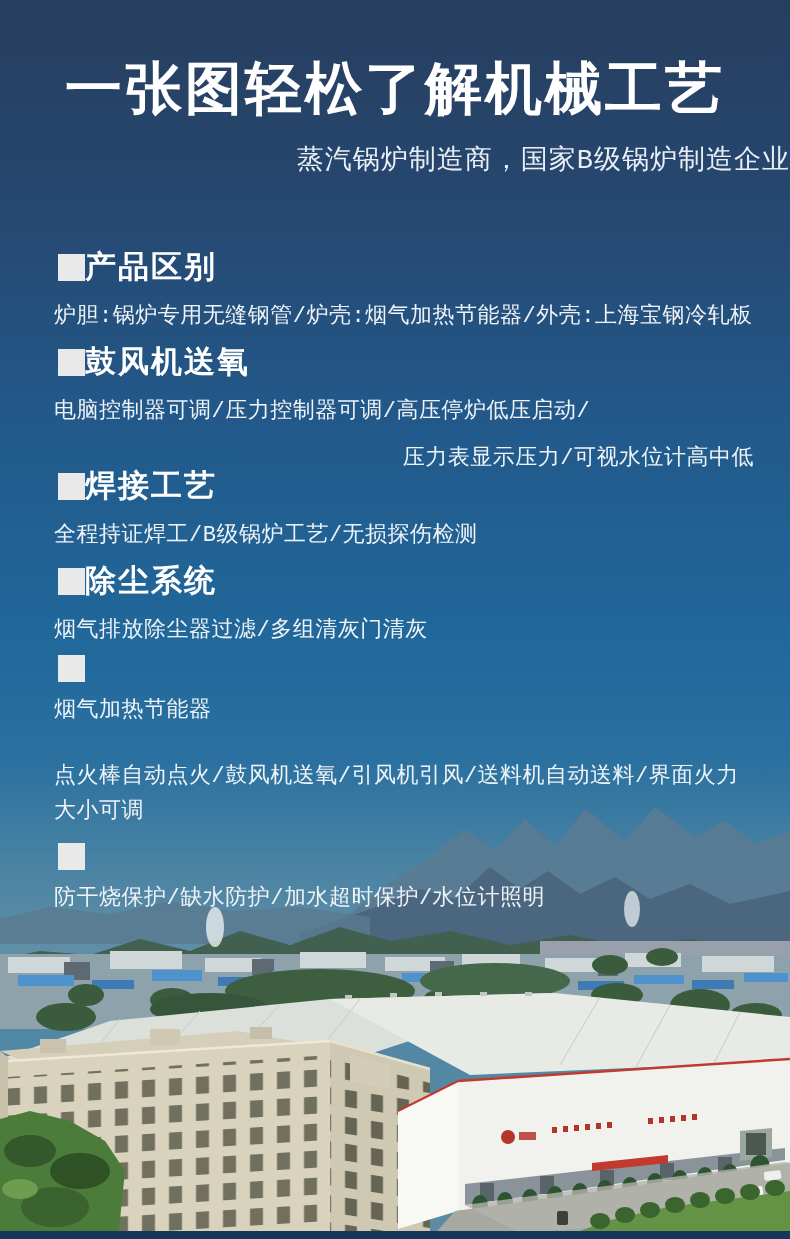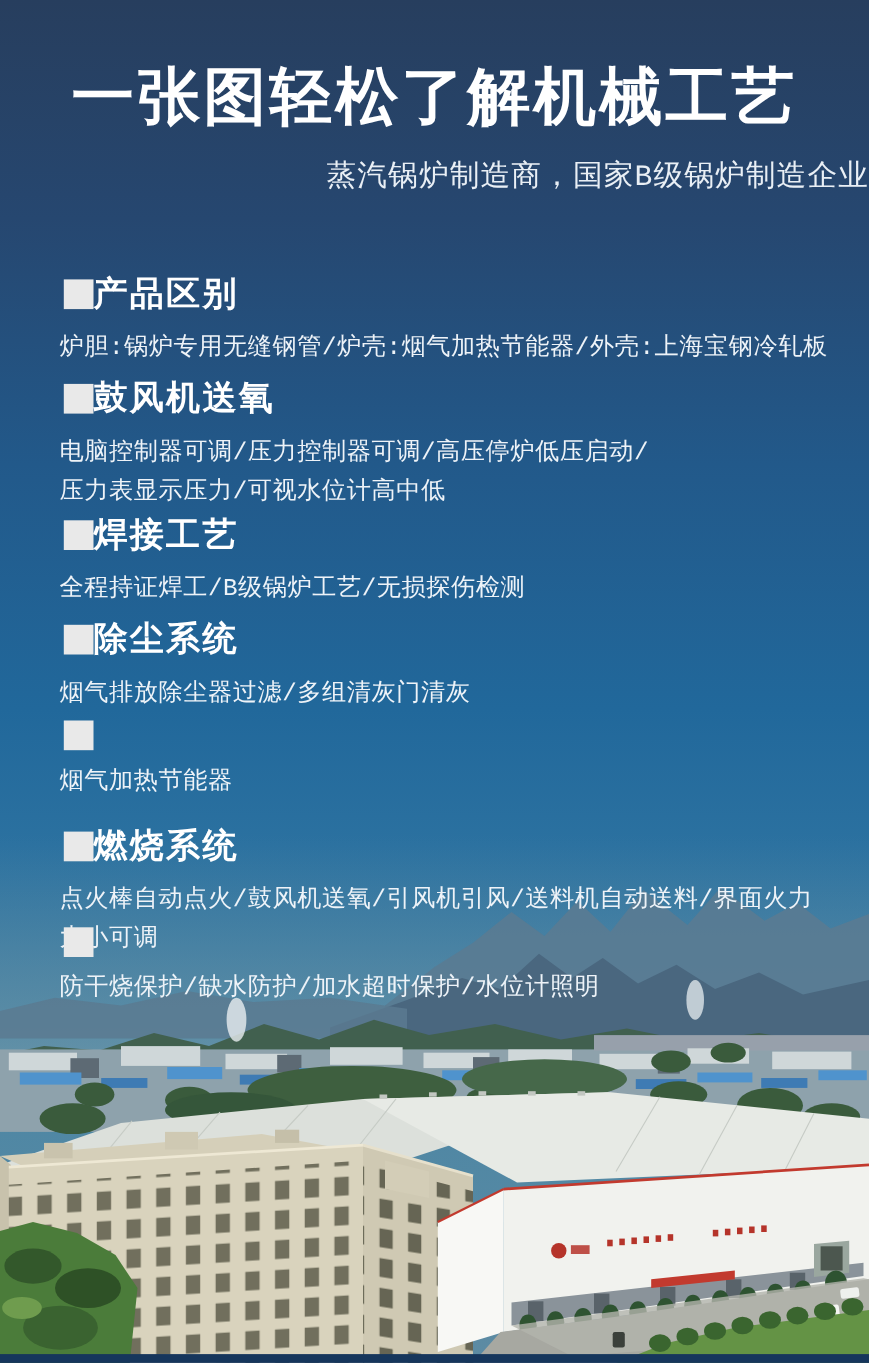--- a/index.html
+++ b/index.html
@@ -231,21 +231,21 @@
       </div>
       <div class="sec-body">炉胆:锅炉专用无缝钢管/炉壳:烟气加热节能器/外壳:上海宝钢冷轧板</div>
     </div>
 
     <div class="section s2">
       <div class="sec-head">
         <span class="bullet"></span>
         <span class="sec-title">鼓风机送氧</span>
       </div>
       <div class="sec-body">电脑控制器可调/压力控制器可调/高压停炉低压启动/</div>
-      <div class="sec-body" style="margin-top:1px;">压力表显示压力/可视水位计高中低</div>
+      <div class="sec-body" style="margin-top:12px;text-align:right;">压力表显示压力/可视水位计高中低</div>
     </div>
 
     <div class="section s4">
       <div class="sec-head">
         <span class="bullet"></span>
         <span class="sec-title">除尘系统</span>
       </div>
       <div class="sec-body">烟气排放除尘器过滤/多组清灰门清灰</div>
     </div>
 
@@ -258,24 +258,20 @@
     </div>
 
     <div class="section s5">
       <div class="sec-head">
         <span class="bullet"></span>
       </div>
       <div class="sec-body">烟气加热节能器</div>
     </div>
 
     <div class="section s6">
-      <div class="sec-head">
-        <span class="bullet"></span>
-        <span class="sec-title">燃烧系统</span>
-      </div>
       <div class="sec-body">点火棒自动点火/鼓风机送氧/引风机引风/送料机自动送料/界面火力大小可调</div>
     </div>
 
     <div class="section s7">
       <div class="sec-head">
         <span class="bullet"></span>
       </div>
       <div class="sec-body">防干烧保护/缺水防护/加水超时保护/水位计照明</div>
     </div>
 

